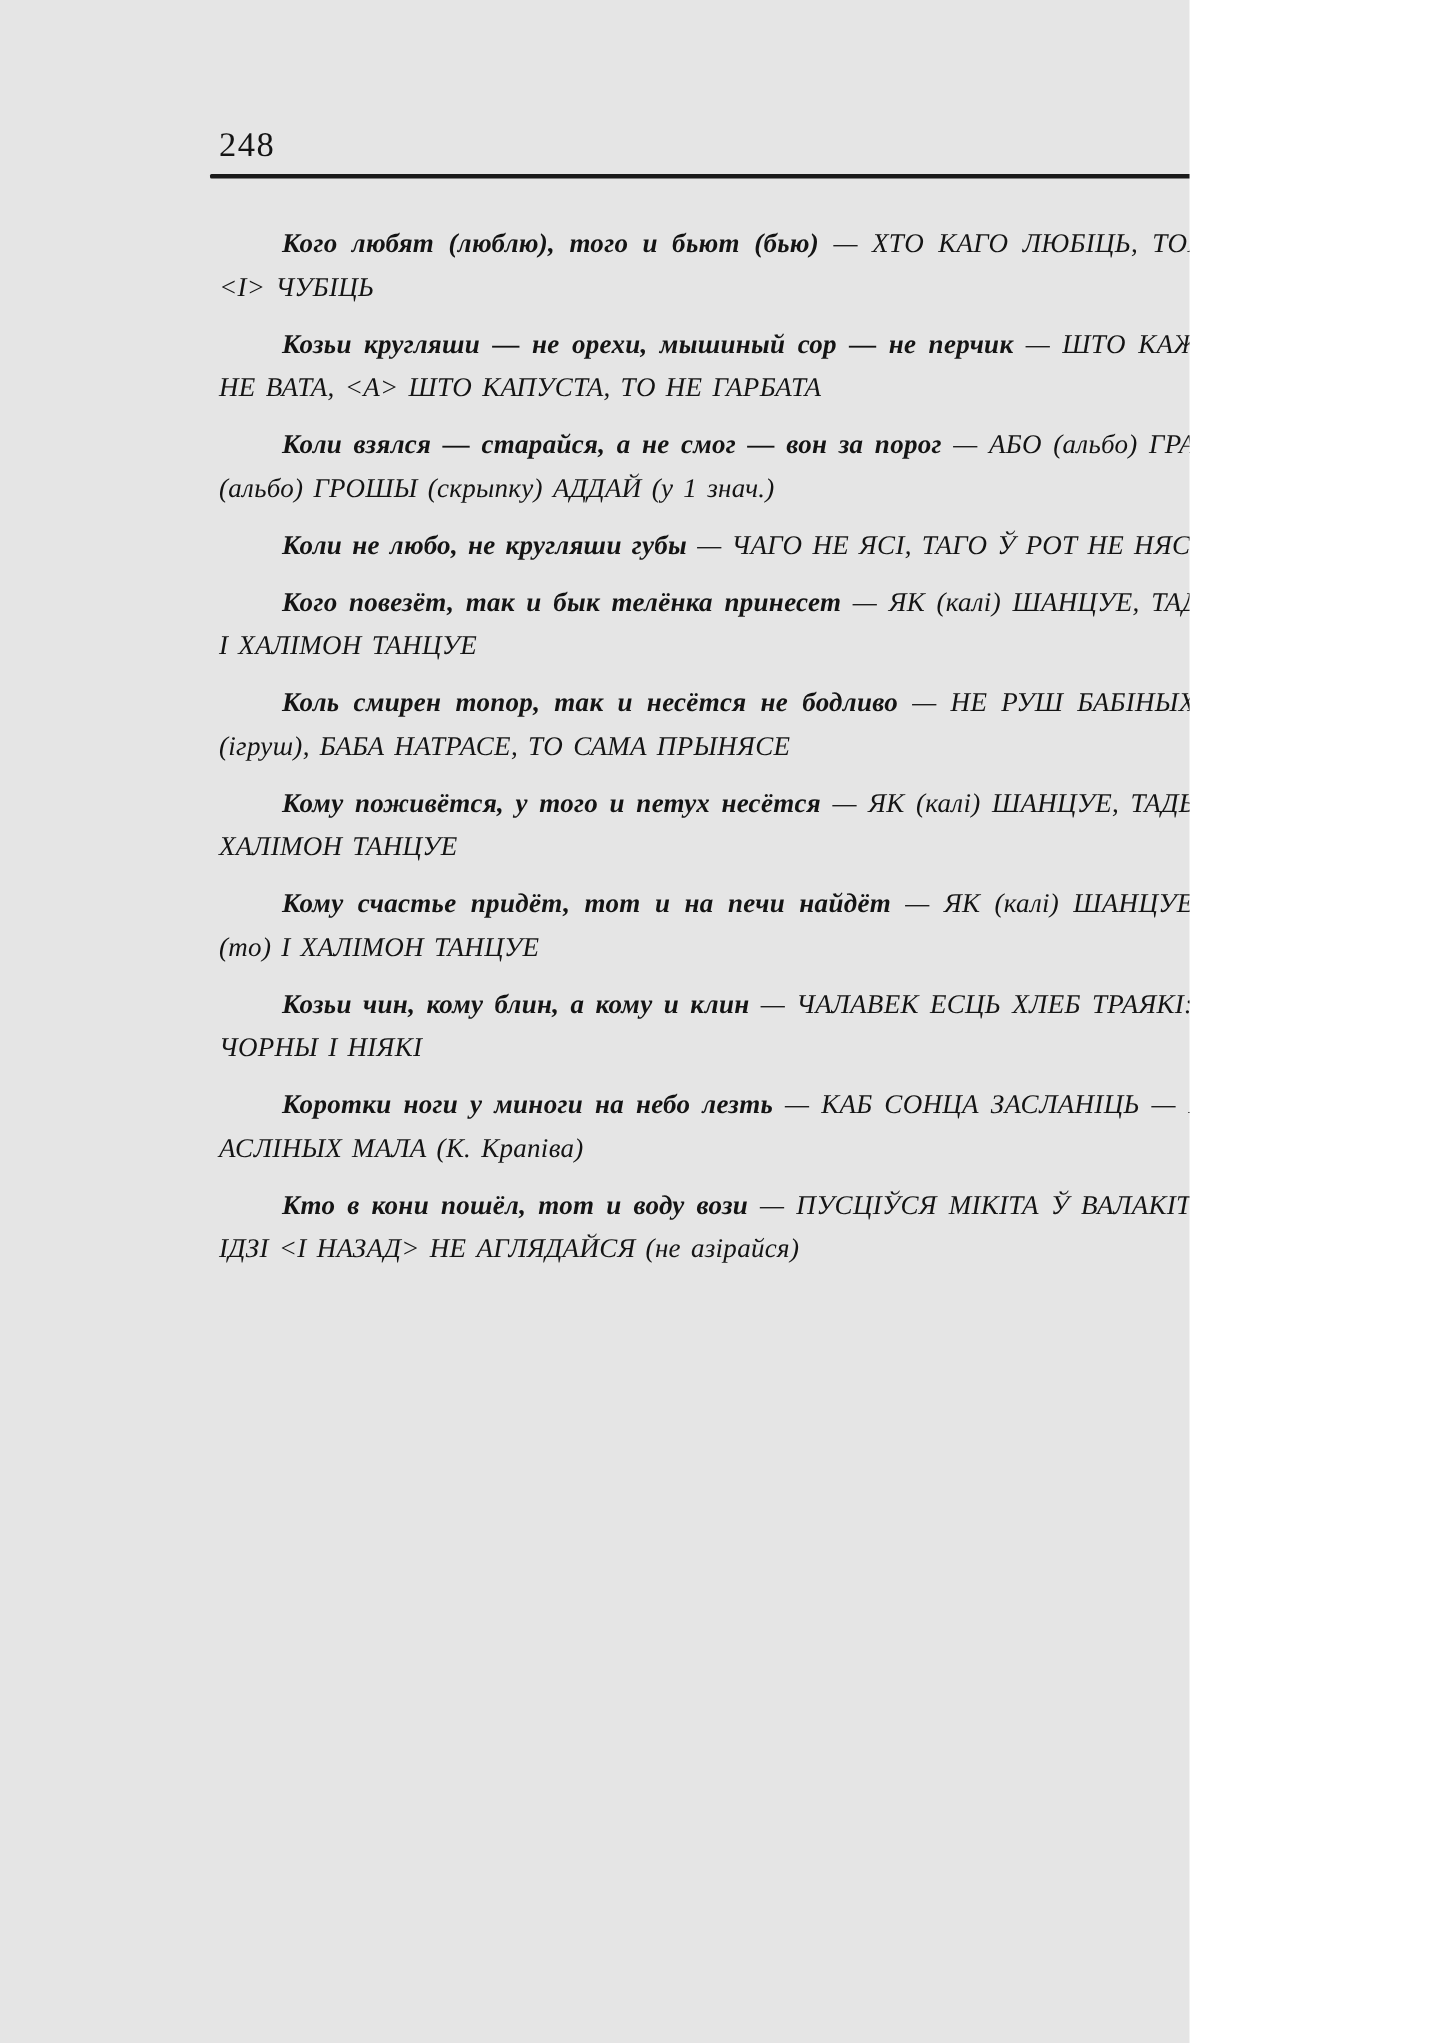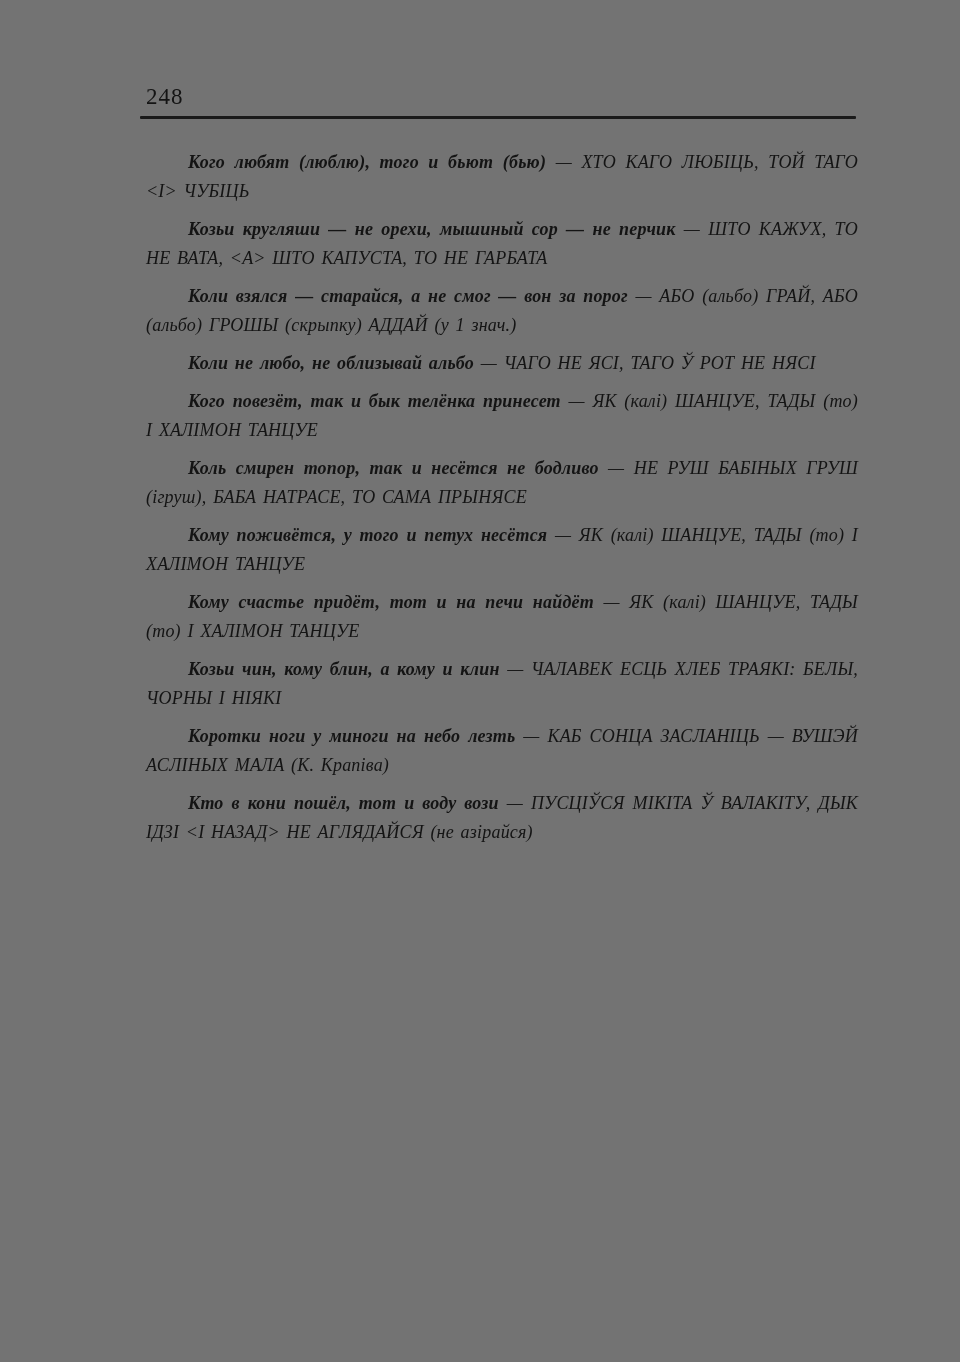--- a/index.html
+++ b/index.html
@@ -1,21 +1,21 @@
 <!DOCTYPE html>
 <html><head>
 <meta charset="utf-8">
 <style>
   * { margin: 0; padding: 0; box-sizing: border-box; }
   html, body { background: #ffffff; }
   .page {
     position: relative;
-    width: 960px;
+    width: 793px;
     height: 1362px;
-    background: #737373;
+    background: #e5e5e5;
     overflow: hidden;
     font-family: "Liberation Serif", serif;
     color: #141414;
   }
   .page-number {
     position: absolute;
     top: 84px;
     left: 146px;
     font-size: 23px;
     letter-spacing: 1px;
@@ -53,21 +53,21 @@
 <body>
 
 <div class="page">
   <div class="page-number">248</div>
   <div class="header-rule"></div>
 
   <div class="content">
     <p class="entry"><span class="ru">Кого любят (люблю), того и бьют (бью)</span> <span class="dash">—</span> <span class="be">ХТО КАГО ЛЮБІЦЬ, ТОЙ ТАГО &lt;І&gt; ЧУБІЦЬ</span></p>
     <p class="entry"><span class="ru">Козьи кругляши — не орехи, мышиный сор — не перчик</span> <span class="dash">—</span> <span class="be">ШТО КАЖУХ, ТО НЕ ВАТА, &lt;А&gt; ШТО КАПУСТА, ТО НЕ ГАРБАТА</span></p>
     <p class="entry"><span class="ru">Коли взялся — старайся, а не смог — вон за порог</span> <span class="dash">—</span> <span class="be">АБО (альбо) ГРАЙ, АБО (альбо) ГРОШЫ (скрыпку) АДДАЙ (у 1 знач.)</span></p>
-    <p class="entry"><span class="ru">Коли не любо, не облизывай альбо</span> <span class="dash">—</span> <span class="be">ЧАГО НЕ ЯСІ, ТАГО Ў РОТ НЕ НЯСІ</span></p>
+    <p class="entry"><span class="ru">Коли не любо, не кругляши губы</span> <span class="dash">—</span> <span class="be">ЧАГО НЕ ЯСІ, ТАГО Ў РОТ НЕ НЯСІ</span></p>
     <p class="entry"><span class="ru">Кого повезёт, так и бык телёнка принесет</span> <span class="dash">—</span> <span class="be">ЯК (калі) ШАНЦУЕ, ТАДЫ (то) І ХАЛІМОН ТАНЦУЕ</span></p>
     <p class="entry"><span class="ru">Коль смирен топор, так и несётся не бодливо</span> <span class="dash">—</span> <span class="be">НЕ РУШ БАБІНЫХ ГРУШ (ігруш), БАБА НАТРАСЕ, ТО САМА ПРЫНЯСЕ</span></p>
     <p class="entry"><span class="ru">Кому поживётся, у того и петух несётся</span> <span class="dash">—</span> <span class="be">ЯК (калі) ШАНЦУЕ, ТАДЫ (то) І ХАЛІМОН ТАНЦУЕ</span></p>
     <p class="entry"><span class="ru">Кому счастье придёт, тот и на печи найдёт</span> <span class="dash">—</span> <span class="be">ЯК (калі) ШАНЦУЕ, ТАДЫ (то) І ХАЛІМОН ТАНЦУЕ</span></p>
     <p class="entry"><span class="ru">Козьи чин, кому блин, а кому и клин</span> <span class="dash">—</span> <span class="be">ЧАЛАВЕК ЕСЦЬ ХЛЕБ ТРАЯКІ: БЕЛЫ, ЧОРНЫ І НІЯКІ</span></p>
     <p class="entry"><span class="ru">Коротки ноги у миноги на небо лезть</span> <span class="dash">—</span> <span class="be">КАБ СОНЦА ЗАСЛАНІЦЬ — ВУШЭЙ АСЛІНЫХ МАЛА (К. Крапіва)</span></p>
     <p class="entry"><span class="ru">Кто в кони пошёл, тот и воду вози</span> <span class="dash">—</span> <span class="be">ПУСЦІЎСЯ МІКІТА Ў ВАЛАКІТУ, ДЫК ІДЗІ &lt;І НАЗАД&gt; НЕ АГЛЯДАЙСЯ (не азірайся)</span></p>
   </div>
 </div>
 

